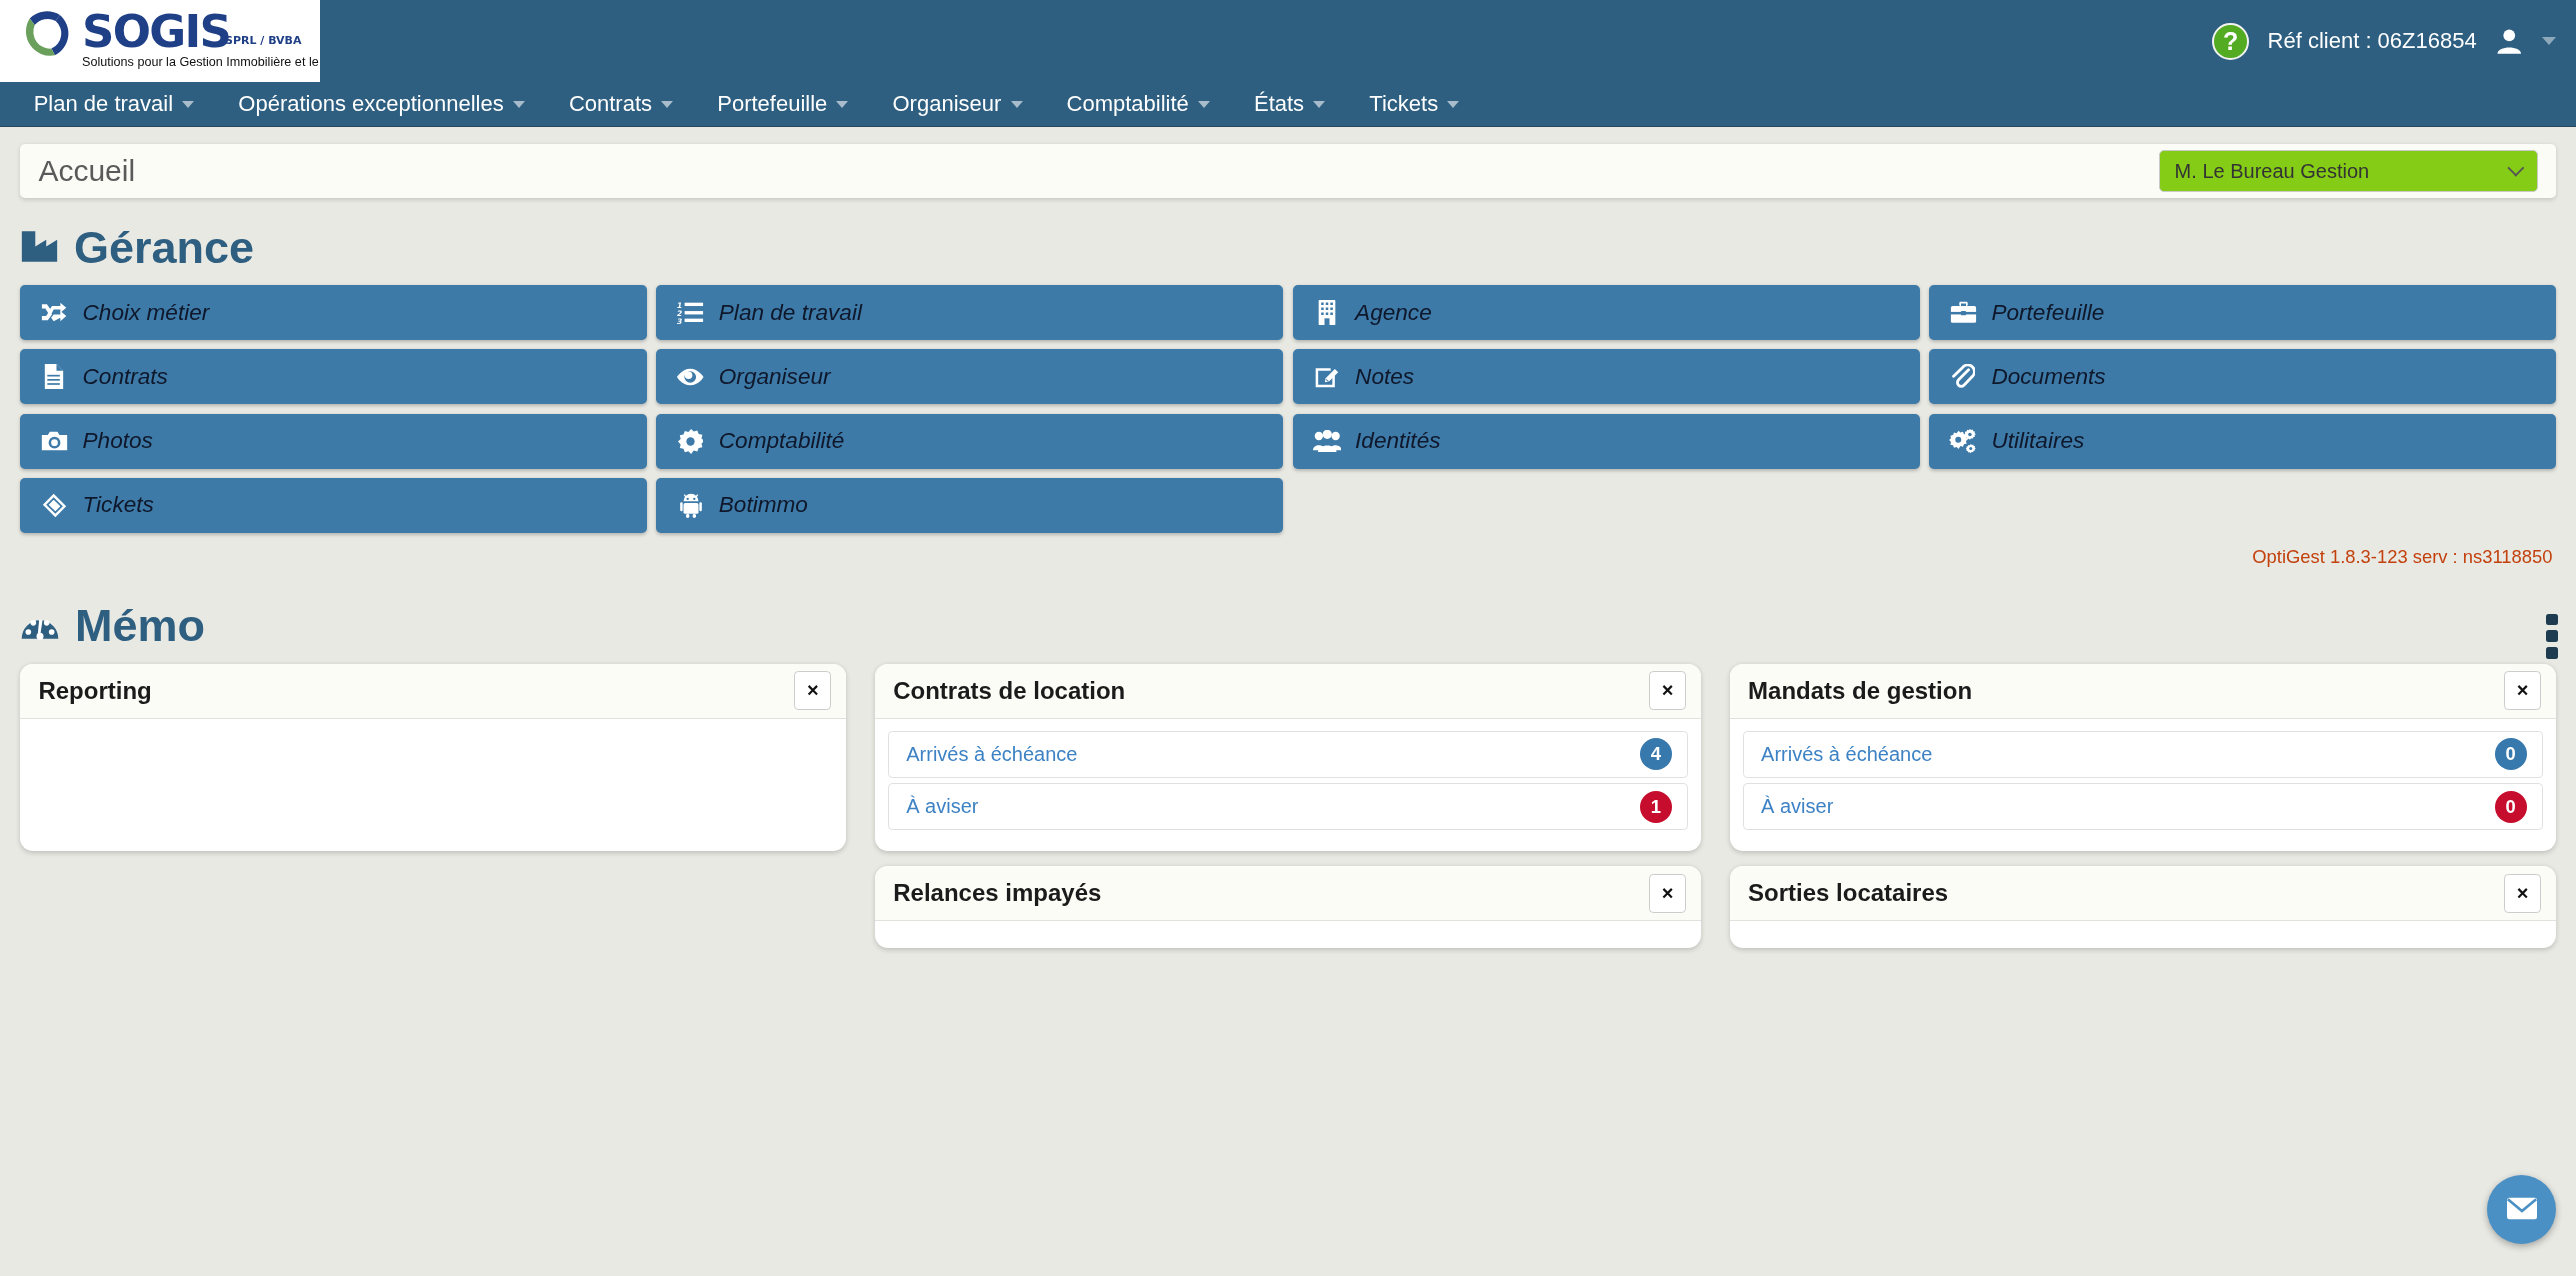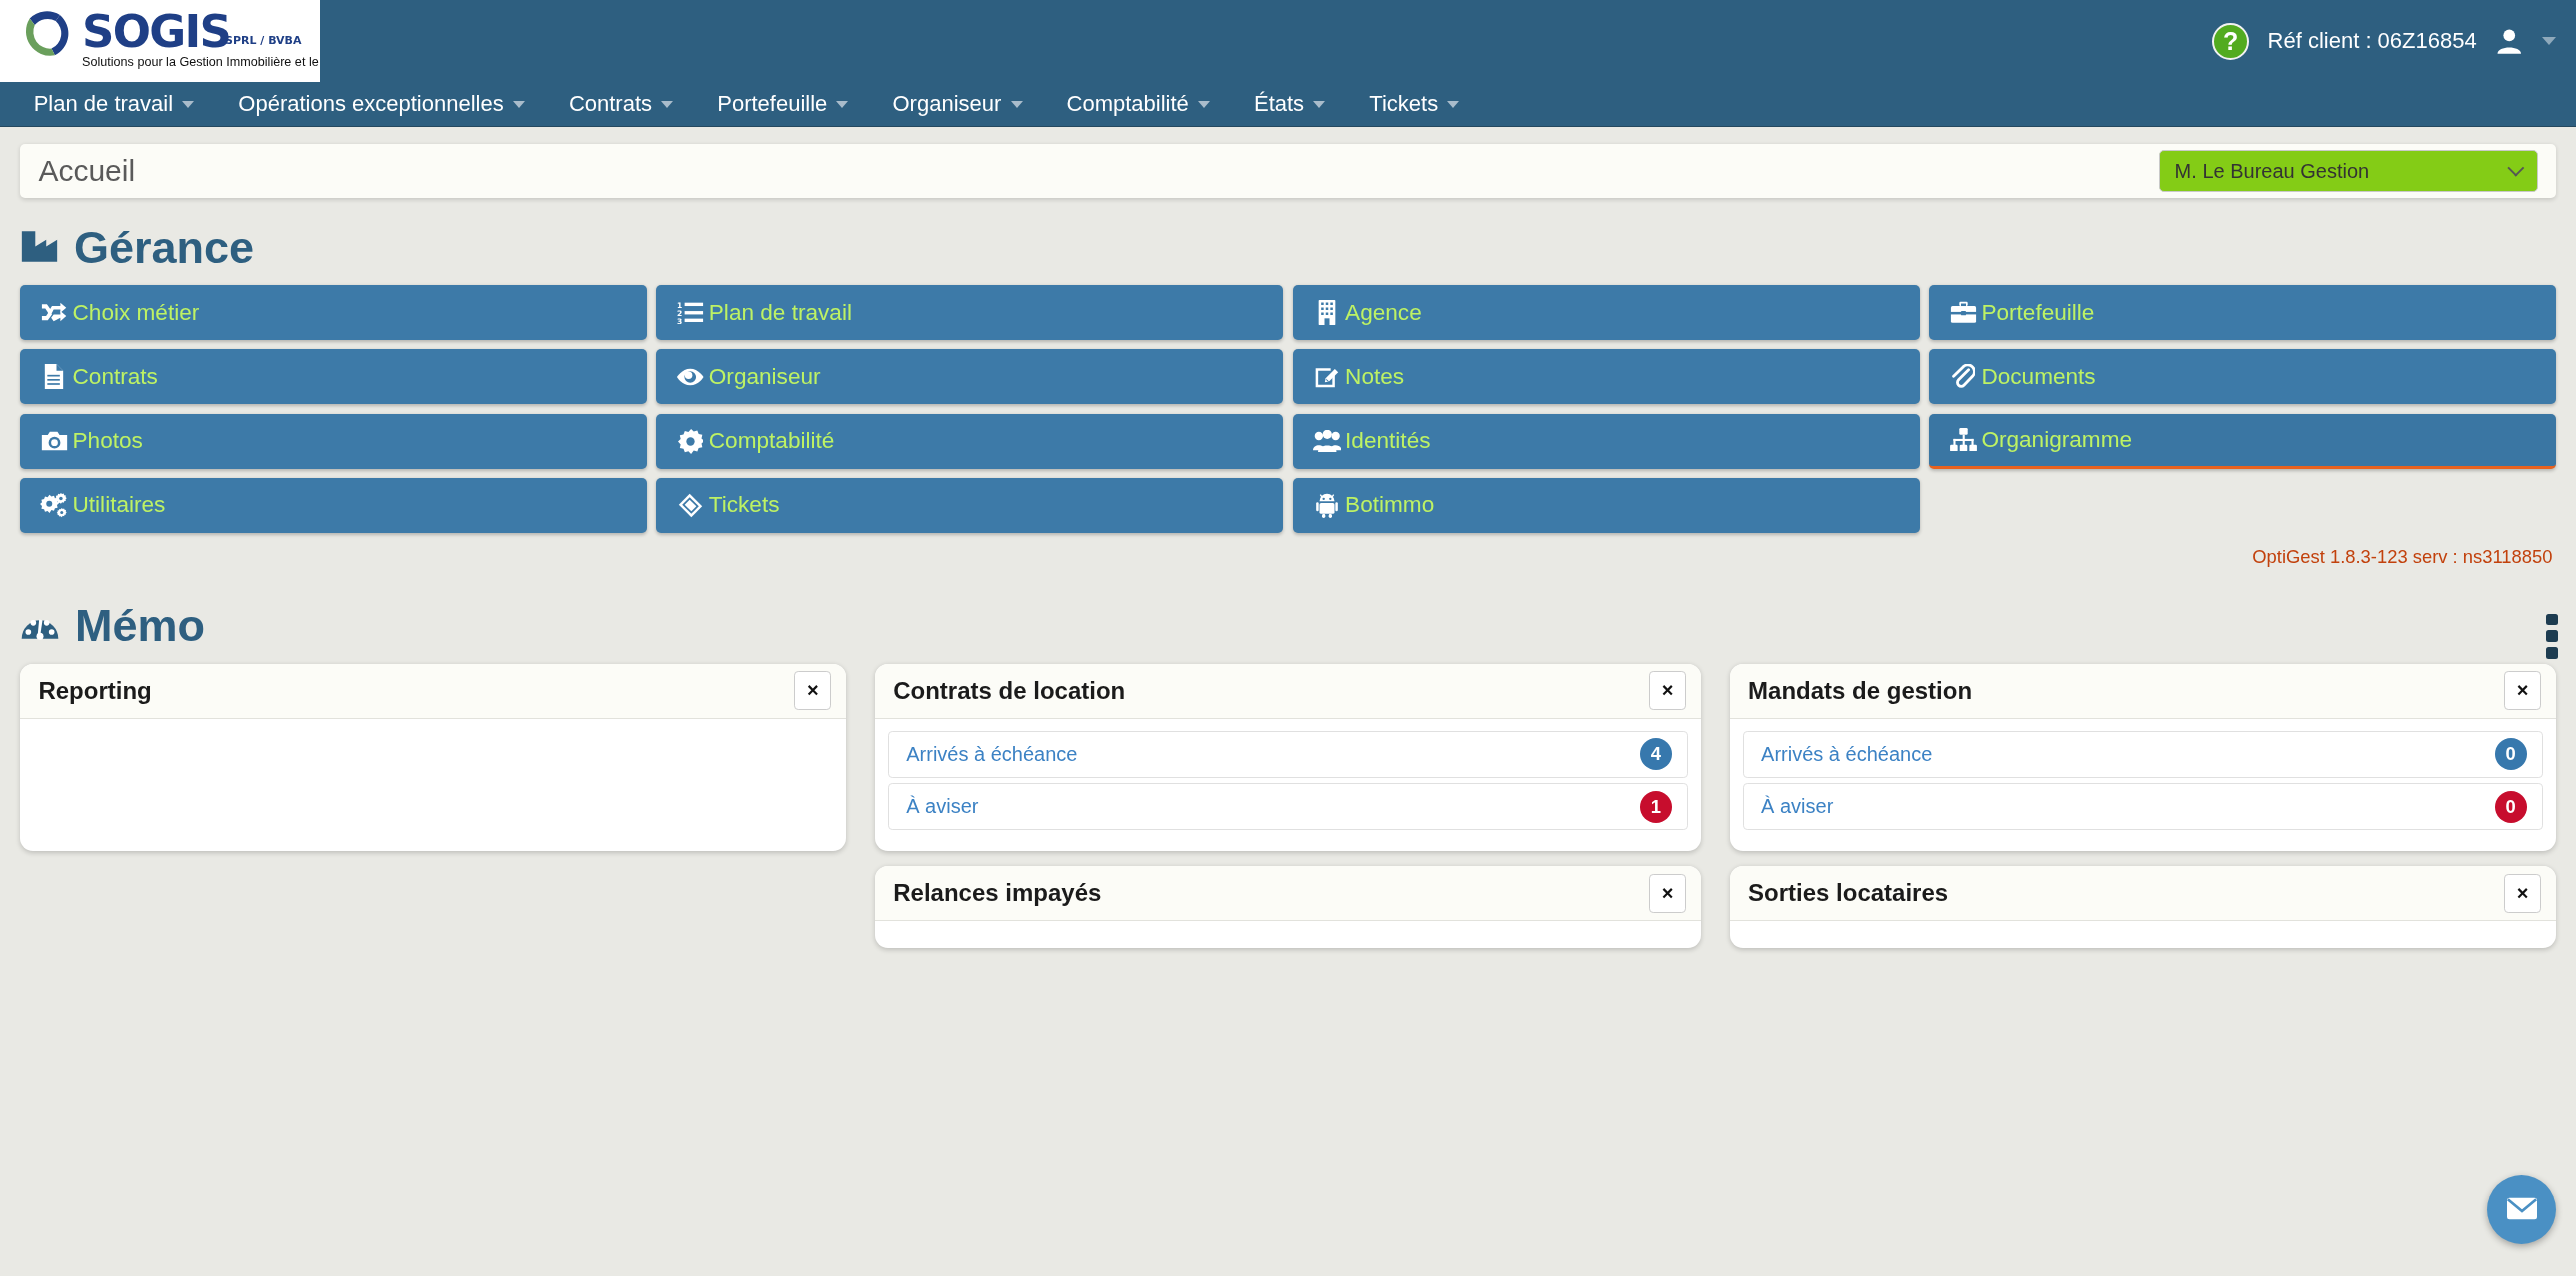--- a/index.html
+++ b/index.html
@@ -121,24 +121,24 @@
   .kebab i { display:block; width: 11.7px; height: 11.7px; border-radius: 2.5px; background: #1d3c50; }
 
   
   .tilegrid {
     margin: 0 20px; display: grid;
     grid-template-columns: repeat(4, 1fr);
     gap: 9.2px 9.2px;
   }
   .tile {
     background: #3d7aa8; border-radius: 5px;
-    height: 55px; display: flex; align-items: center; gap: 4px;
-    padding: 0 20px; color: #bef264; font-size: 22.6px;
+    height: 55px; display: flex; align-items: center; gap: 14px;
+    padding: 0 20px; color: #0f172a; font-size: 22.6px;
     box-shadow: 0 1.7px 3.4px rgba(0,0,0,0.22);
-    cursor: pointer; position: relative;
+    cursor: pointer; position: relative; font-style: italic;
   }
   .tile.active { background: #3a76a3; border-bottom: 3.4px solid #e8621f; height: 55px; }
   .tile .ticon { width: 28.5px; display: flex; align-items: center; justify-content: center; flex: 0 0 28.5px;}
   .tile .ticon svg { display: block; }
   .tile.empty { background: transparent; box-shadow: none; cursor: default; }
 
   .version {
     text-align: right; margin: 13.4px 23.5px 0 0;
     font-size: 18.4px; color: #c2410c;
   }
@@ -431,38 +431,20 @@
             <circle cx="17" cy="5" r="5.5"></circle>
         <path d="M0 24 C0 16 14 16 14 24 Z"></path>
             <path d="M20 24 C20 16 34 16 34 24 Z"></path>
         <path d="M6 26 C6 16 28 16 28 26 Z"></path>
       </g>
         </svg>
     </span>
     <span>Identités</span>
   </div>
 
-  <div class="tile active">
-    <span class="ticon">
-      <svg width="27" height="23.5" viewBox="0 0 32 28">
-          <g fill="#fff">
-        <rect x="11" y="0" width="10" height="8" rx="1.5"></rect>
-        <rect x="0" y="20" width="9" height="8" rx="1.5"></rect>
-        <rect x="11.5" y="20" width="9" height="8" rx="1.5"></rect>
-        <rect x="23" y="20" width="9" height="8" rx="1.5"></rect>
-        <rect x="15" y="8" width="2.5" height="6"></rect>
-        <rect x="4" y="13" width="24" height="2.5"></rect>
-        <rect x="4" y="13" width="2.5" height="8"></rect>
-        <rect x="15" y="13" width="2.5" height="8"></rect>
-        <rect x="25.5" y="13" width="2.5" height="8"></rect>
-      </g>
-        </svg>
-    </span>
-    <span>Organigramme</span>
-  </div>
 
   <div class="tile">
     <span class="ticon">
       <svg width="28.5" height="25" viewBox="0 0 34 30">
         <g fill="#fff">
           <path d="M11 2 l2.3 2.2 3.1-.9 1.1 3 3.2.7 -.7 3.1 2.3 2.2 -2.3 2.2 .7 3.1 -3.2.7 -1.1 3 -3.1-.9 L11 24 l-2.3-2.4 -3.1.9 -1.1-3 -3.2-.7 .7-3.1 L-.3 13.3 2 11.1 1.3 8l3.2-.7 1.1-3 3.1.9 z" transform="translate(0.3,0)"></path>
         </g>
         <circle cx="11" cy="13" r="3.6" fill="#3d7aa8"></circle>
         <g fill="#fff">
           <path d="M25 0 l1.4 1.3 1.9-.6 .7 1.9 2 .4 -.4 1.9 1.4 1.3 -1.4 1.3 .4 1.9 -2 .4 -.7 1.9 -1.9-.6 L25 13 l-1.4-1.4 -1.9 .6 -.7-1.9 -2-.4 .4-1.9 L18 6.5 19.4 5.2 19 3.3l2-.4 .7-1.9 1.9 .6 z"></path>

